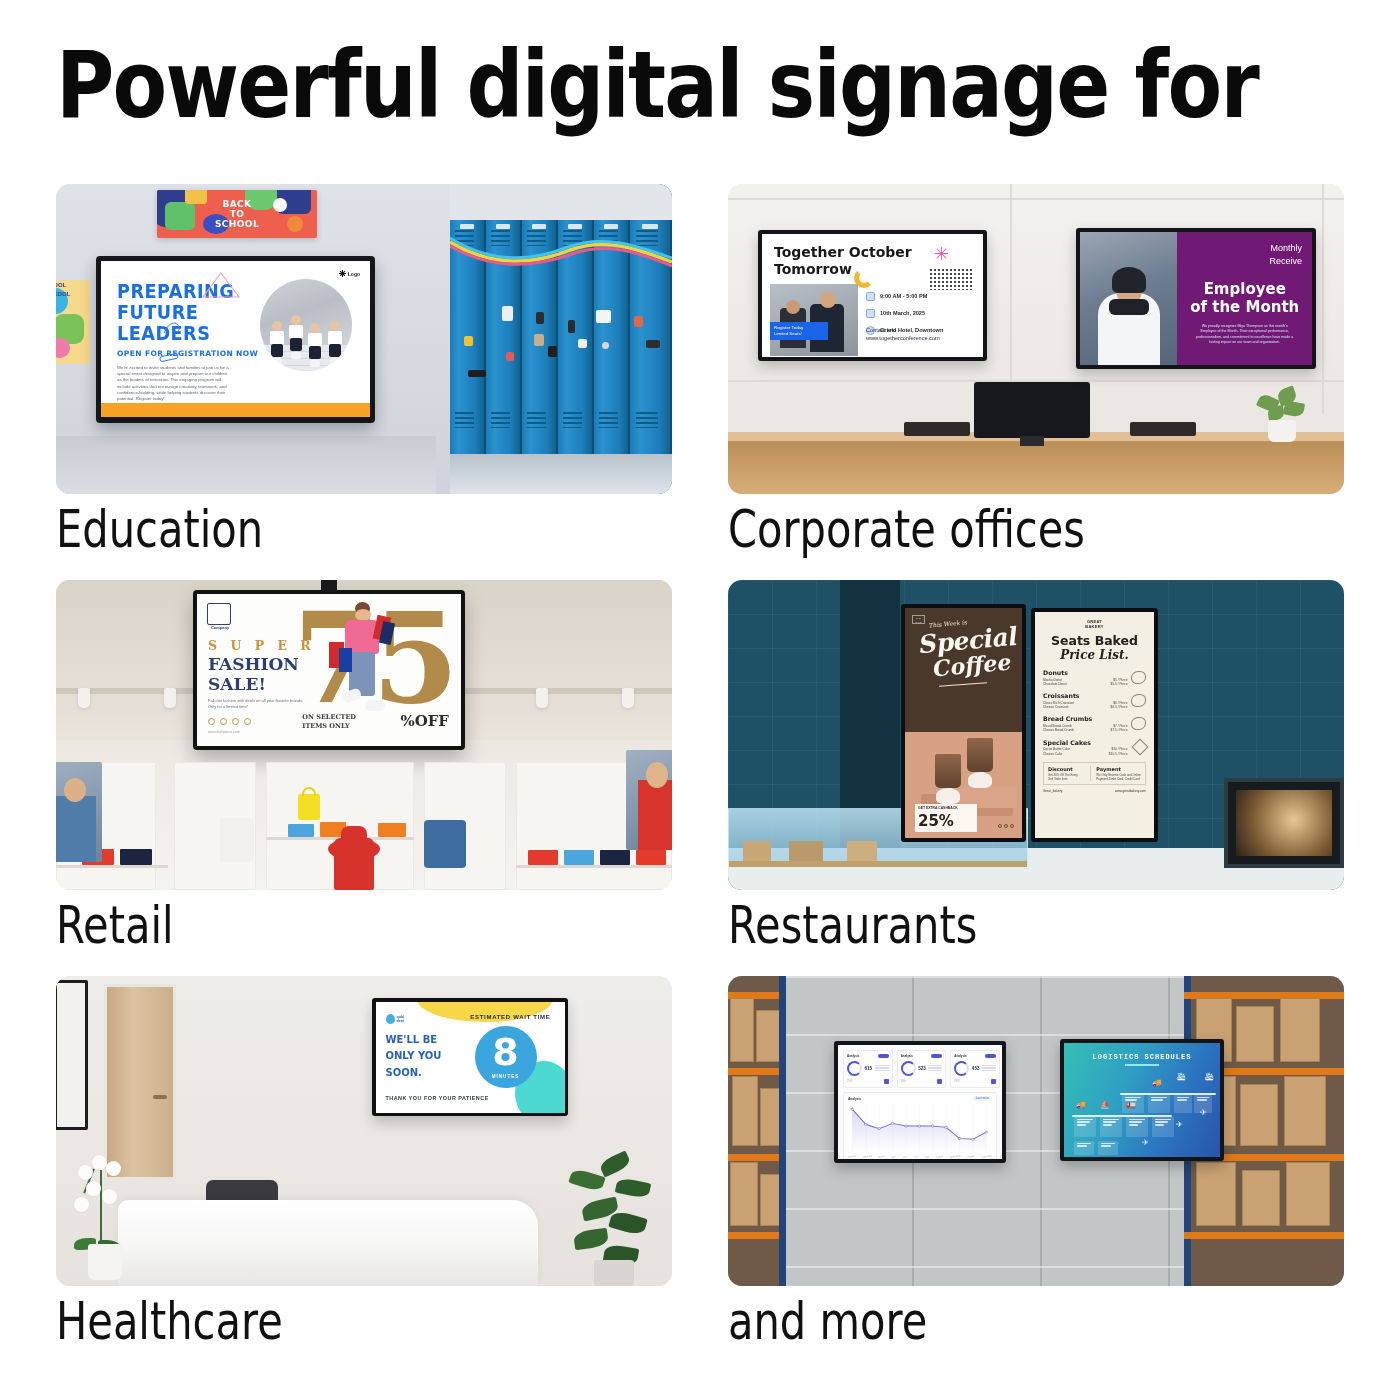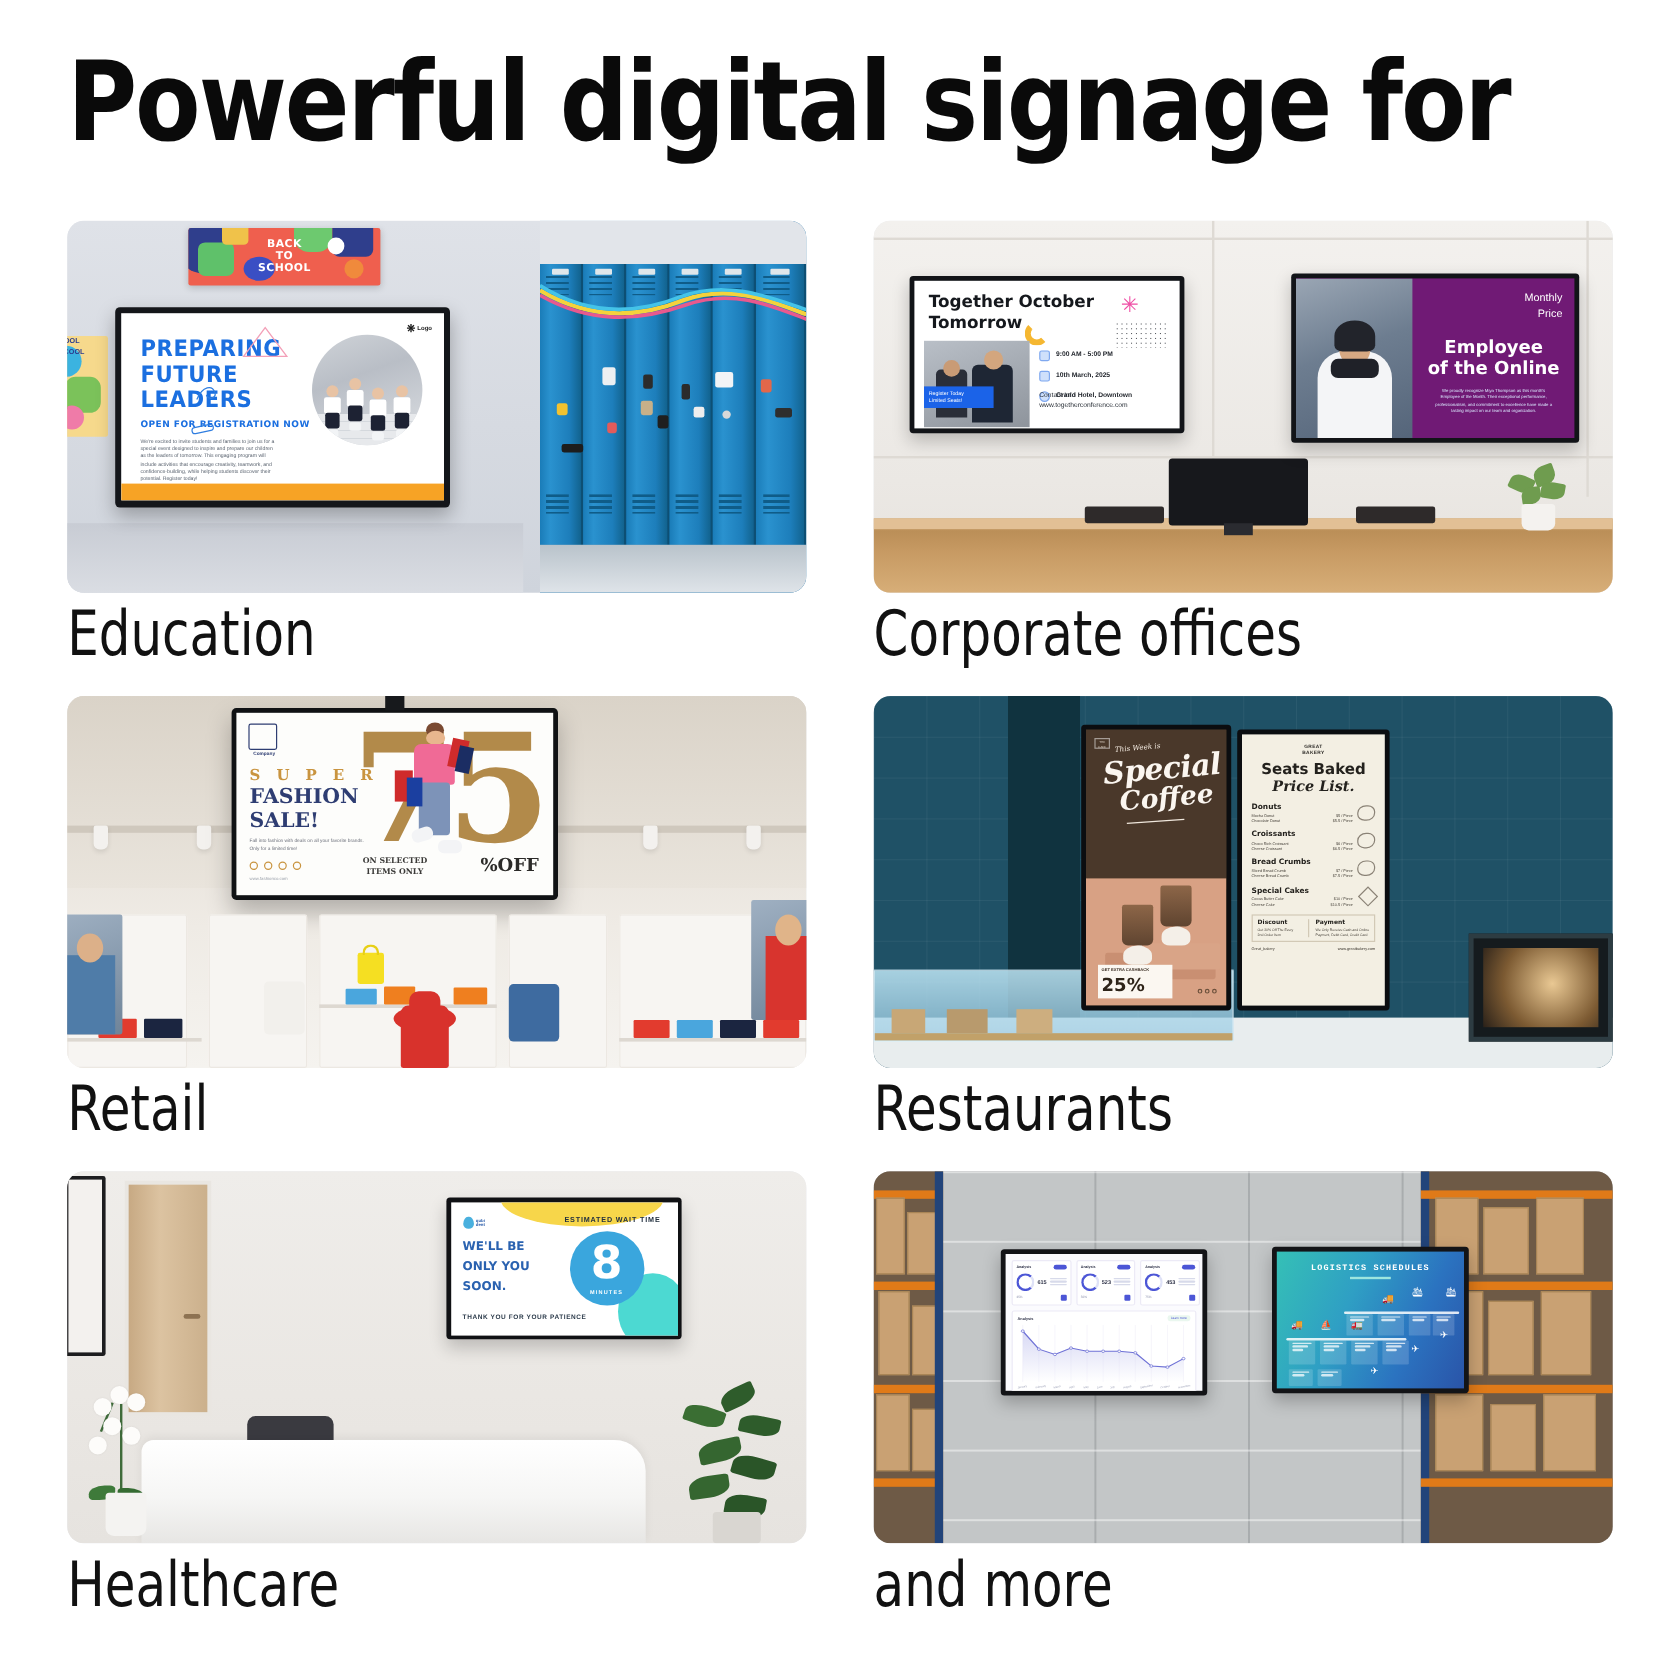--- a/index.html
+++ b/index.html
@@ -155,21 +155,21 @@
     font-size:12.5px; letter-spacing:4.5px; color:#c9943f; }
   .ret-fashion { position:absolute; left:11px; top:60px; font-family:"DejaVu Serif",serif; font-weight:700;
     font-size:17px; line-height:20px; color:#2e3d72; }
   .ret-body { position:absolute; left:11px; top:104px; width:100px; font-size:4px; line-height:6px; color:#6b6f7a; }
   .ret-socials { position:absolute; left:11px; top:124px; display:flex; gap:5px; }
   .ret-socials i { width:7px; height:7px; border:1px solid #c9943f; border-radius:50%; display:block; }
   .ret-url { position:absolute; left:11px; top:136px; font-size:3.6px; color:#9aa0aa; }
   .ret-75 { position:absolute; right:10px; top:2px; font-family:"DejaVu Serif",serif; font-weight:700;
     font-size:125px; line-height:125px; color:#b28a4a; letter-spacing:-8px; }
   .ret-sel { position:absolute; right:105px; bottom:16px; font-family:"DejaVu Serif",serif; font-weight:700;
-    font-size:6.5px; line-height:8.5px; color:#3b3a38; text-align:center;margin-top:11px; }
+    font-size:6.5px; line-height:8.5px; color:#3b3a38; text-align:left;margin-top:11px; }
   .ret-off { position:absolute; right:12px; bottom:16px; font-family:"DejaVu Serif",serif; font-weight:700;
     font-size:15px; color:#2b2a28; }
   .ret-model { position:absolute; left:138px; top:8px; width:56px; height:120px; }
   .ret-shelves { position:absolute; left:0; bottom:0; width:100%; height:128px; }
   .shelf-unit { position:absolute; bottom:0; background:#f7f5f2; border-radius:2px; box-shadow:inset 0 0 0 1px #ece8e2; }
   .fold { position:absolute; border-radius:1px; }
   .ret-bagY { position:absolute; width:22px; height:26px; background:#f5df22; border-radius:2px; }
   .ret-hat { position:absolute; width:52px; height:22px; background:#d8322c; border-radius:50%; }
   .ret-mann { position:absolute; width:40px; height:52px; background:#d8322c; border-radius:6px 6px 2px 2px; }
   .ret-poster { position:absolute; width:60px; height:100px; background:linear-gradient(160deg,#9fb0c2,#6f8499); border-radius:2px; overflow:hidden; }
@@ -501,25 +501,25 @@
           <div class="cor-screen-r">
             <div class="cor-r-photo">
               <div style="position:absolute;left:50%;bottom:0;transform:translateX(-50%);width:62px;height:72px;background:#f4f5f7;border-radius:22px 22px 0 0"></div>
               <div style="position:absolute;left:50%;bottom:60px;transform:translateX(-50%);width:26px;height:30px;border-radius:48%;background:#d7a983"></div>
               <div style="position:absolute;left:50%;bottom:72px;transform:translateX(-50%);width:34px;height:26px;border-radius:50% 50% 20% 20%;background:#22242b"></div>
               <div style="position:absolute;left:50%;bottom:50px;transform:translateX(-50%);width:40px;height:16px;background:#1f2128;border-radius:6px"></div>
             </div>
             <div class="cor-r-txt">
               <div class="cor-award">
                 <span>Monthly</span><br>
-                <span>Price</span>
+                <span>Receive</span>
               </div>
               <div class="cor-eom">
                 <span>Employee</span><br>
-                <span>of the Online</span>
+                <span>of the Month</span>
               </div>
               <div class="cor-eom-body">We proudly recognize Miya Thompson as this month's Employee of the Month. Their exceptional performance, professionalism, and commitment to excellence have made a lasting impact on our team and organization.</div>
             </div>
           </div>
         </div>
       </div>
       <div class="caption">Corporate offices</div>
     </div>
 
     <div class="cell">

